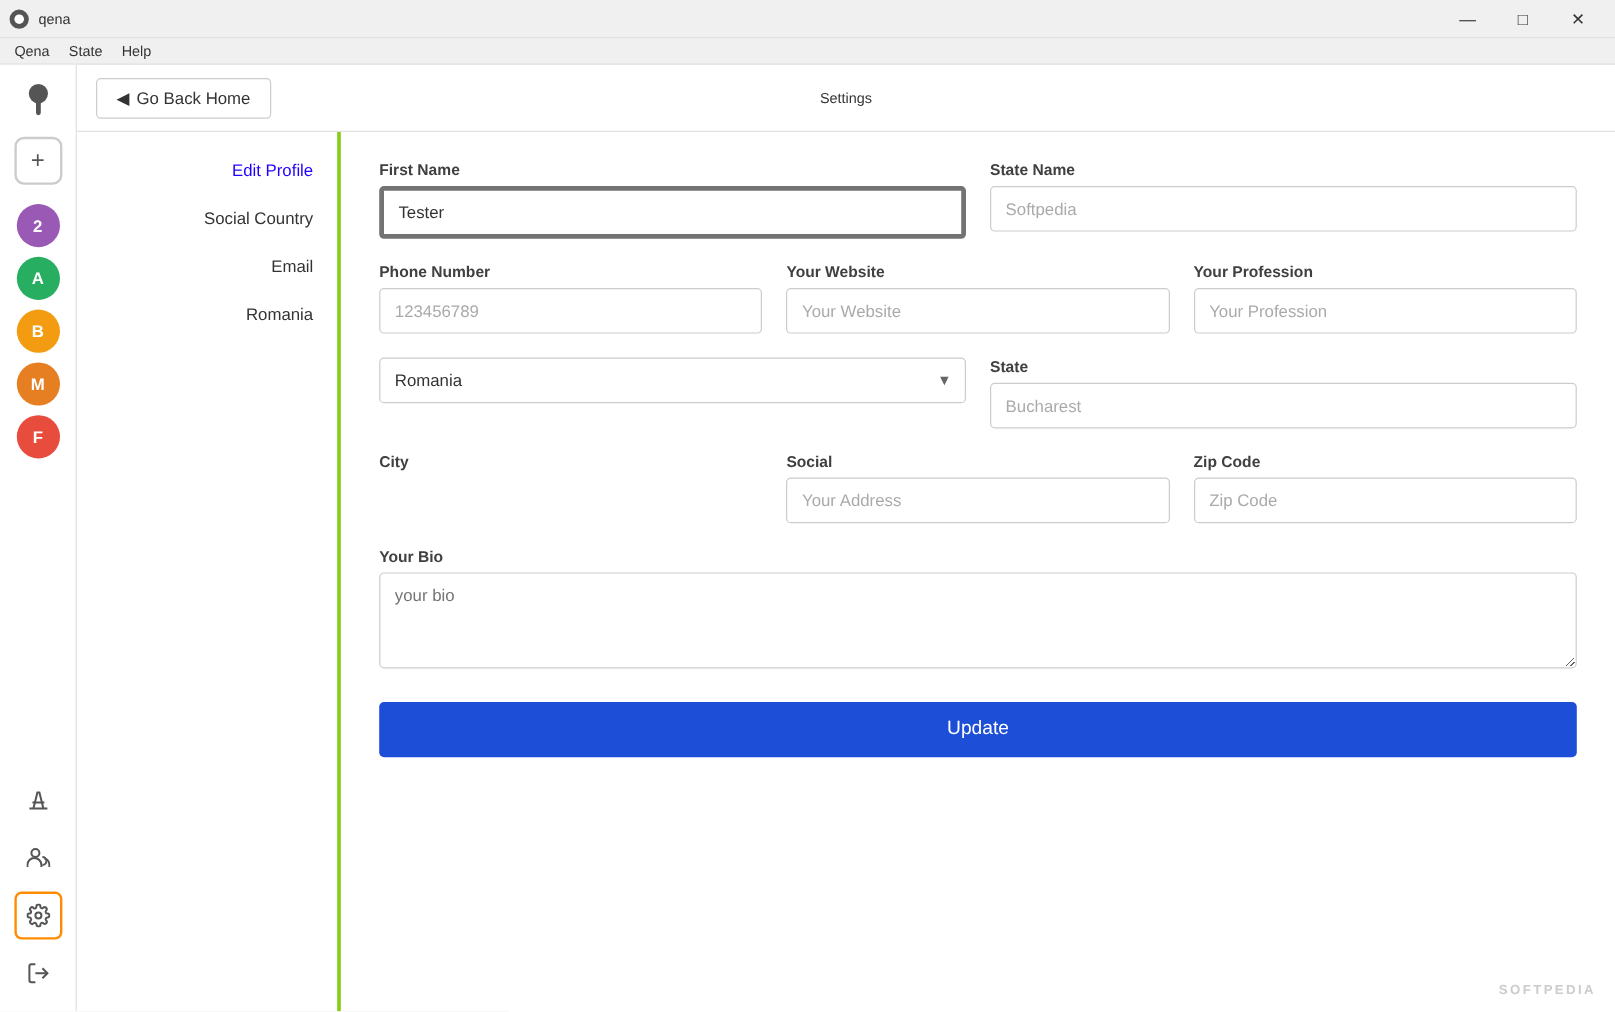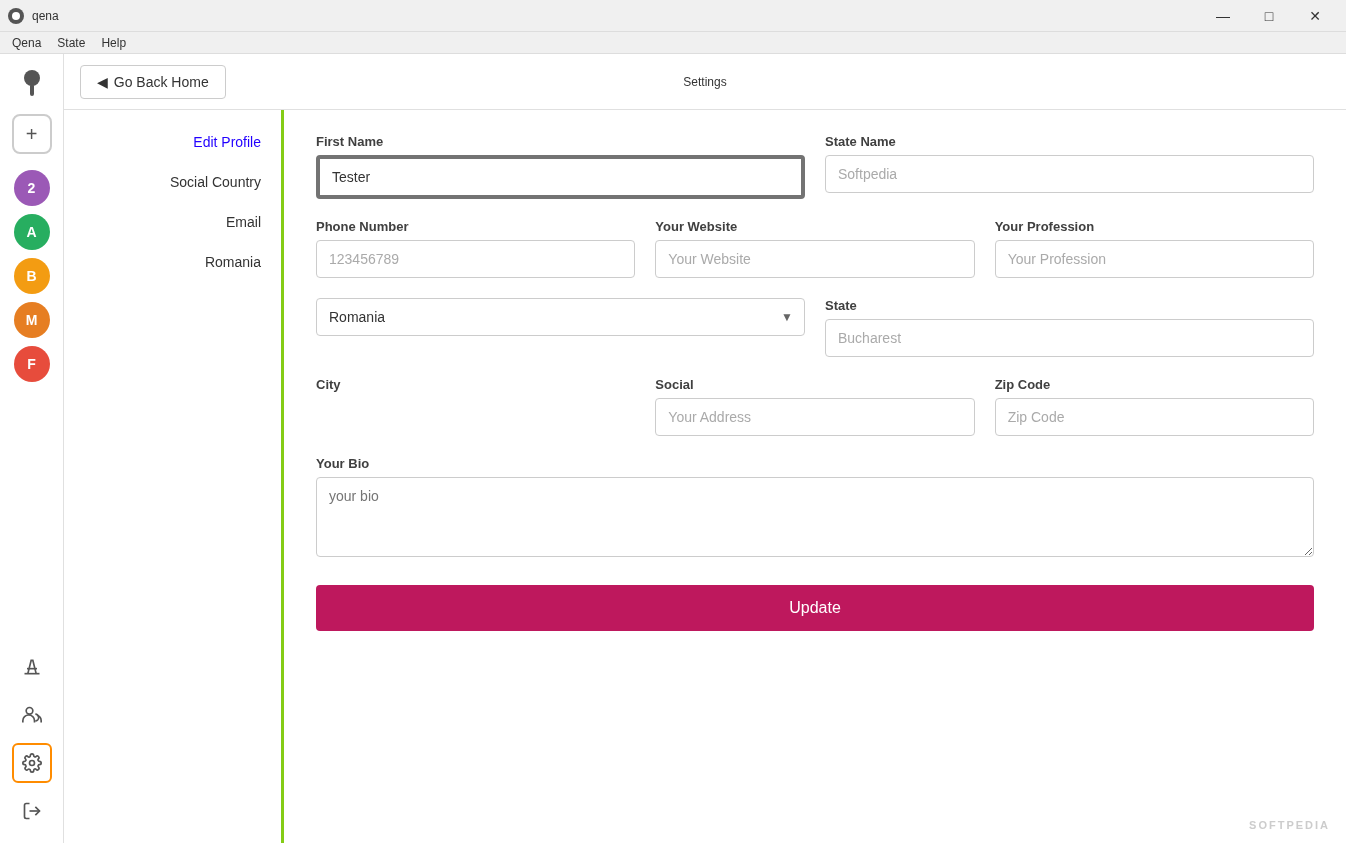--- a/index.html
+++ b/index.html
@@ -212,21 +212,21 @@
       outline: none;
       color: #aaa;
       resize: vertical;
       min-height: 80px;
       font-family: inherit;
     }
 
     .update-btn {
       width: 100%;
       padding: 14px;
-      background: #be185d;
+      background: #1d4ed8;
       color: white;
       border: none;
       border-radius: 4px;
       font-size: 16px;
       font-weight: 500;
       cursor: pointer;
       margin-top: 8px;
     }
 
     .watermark {

